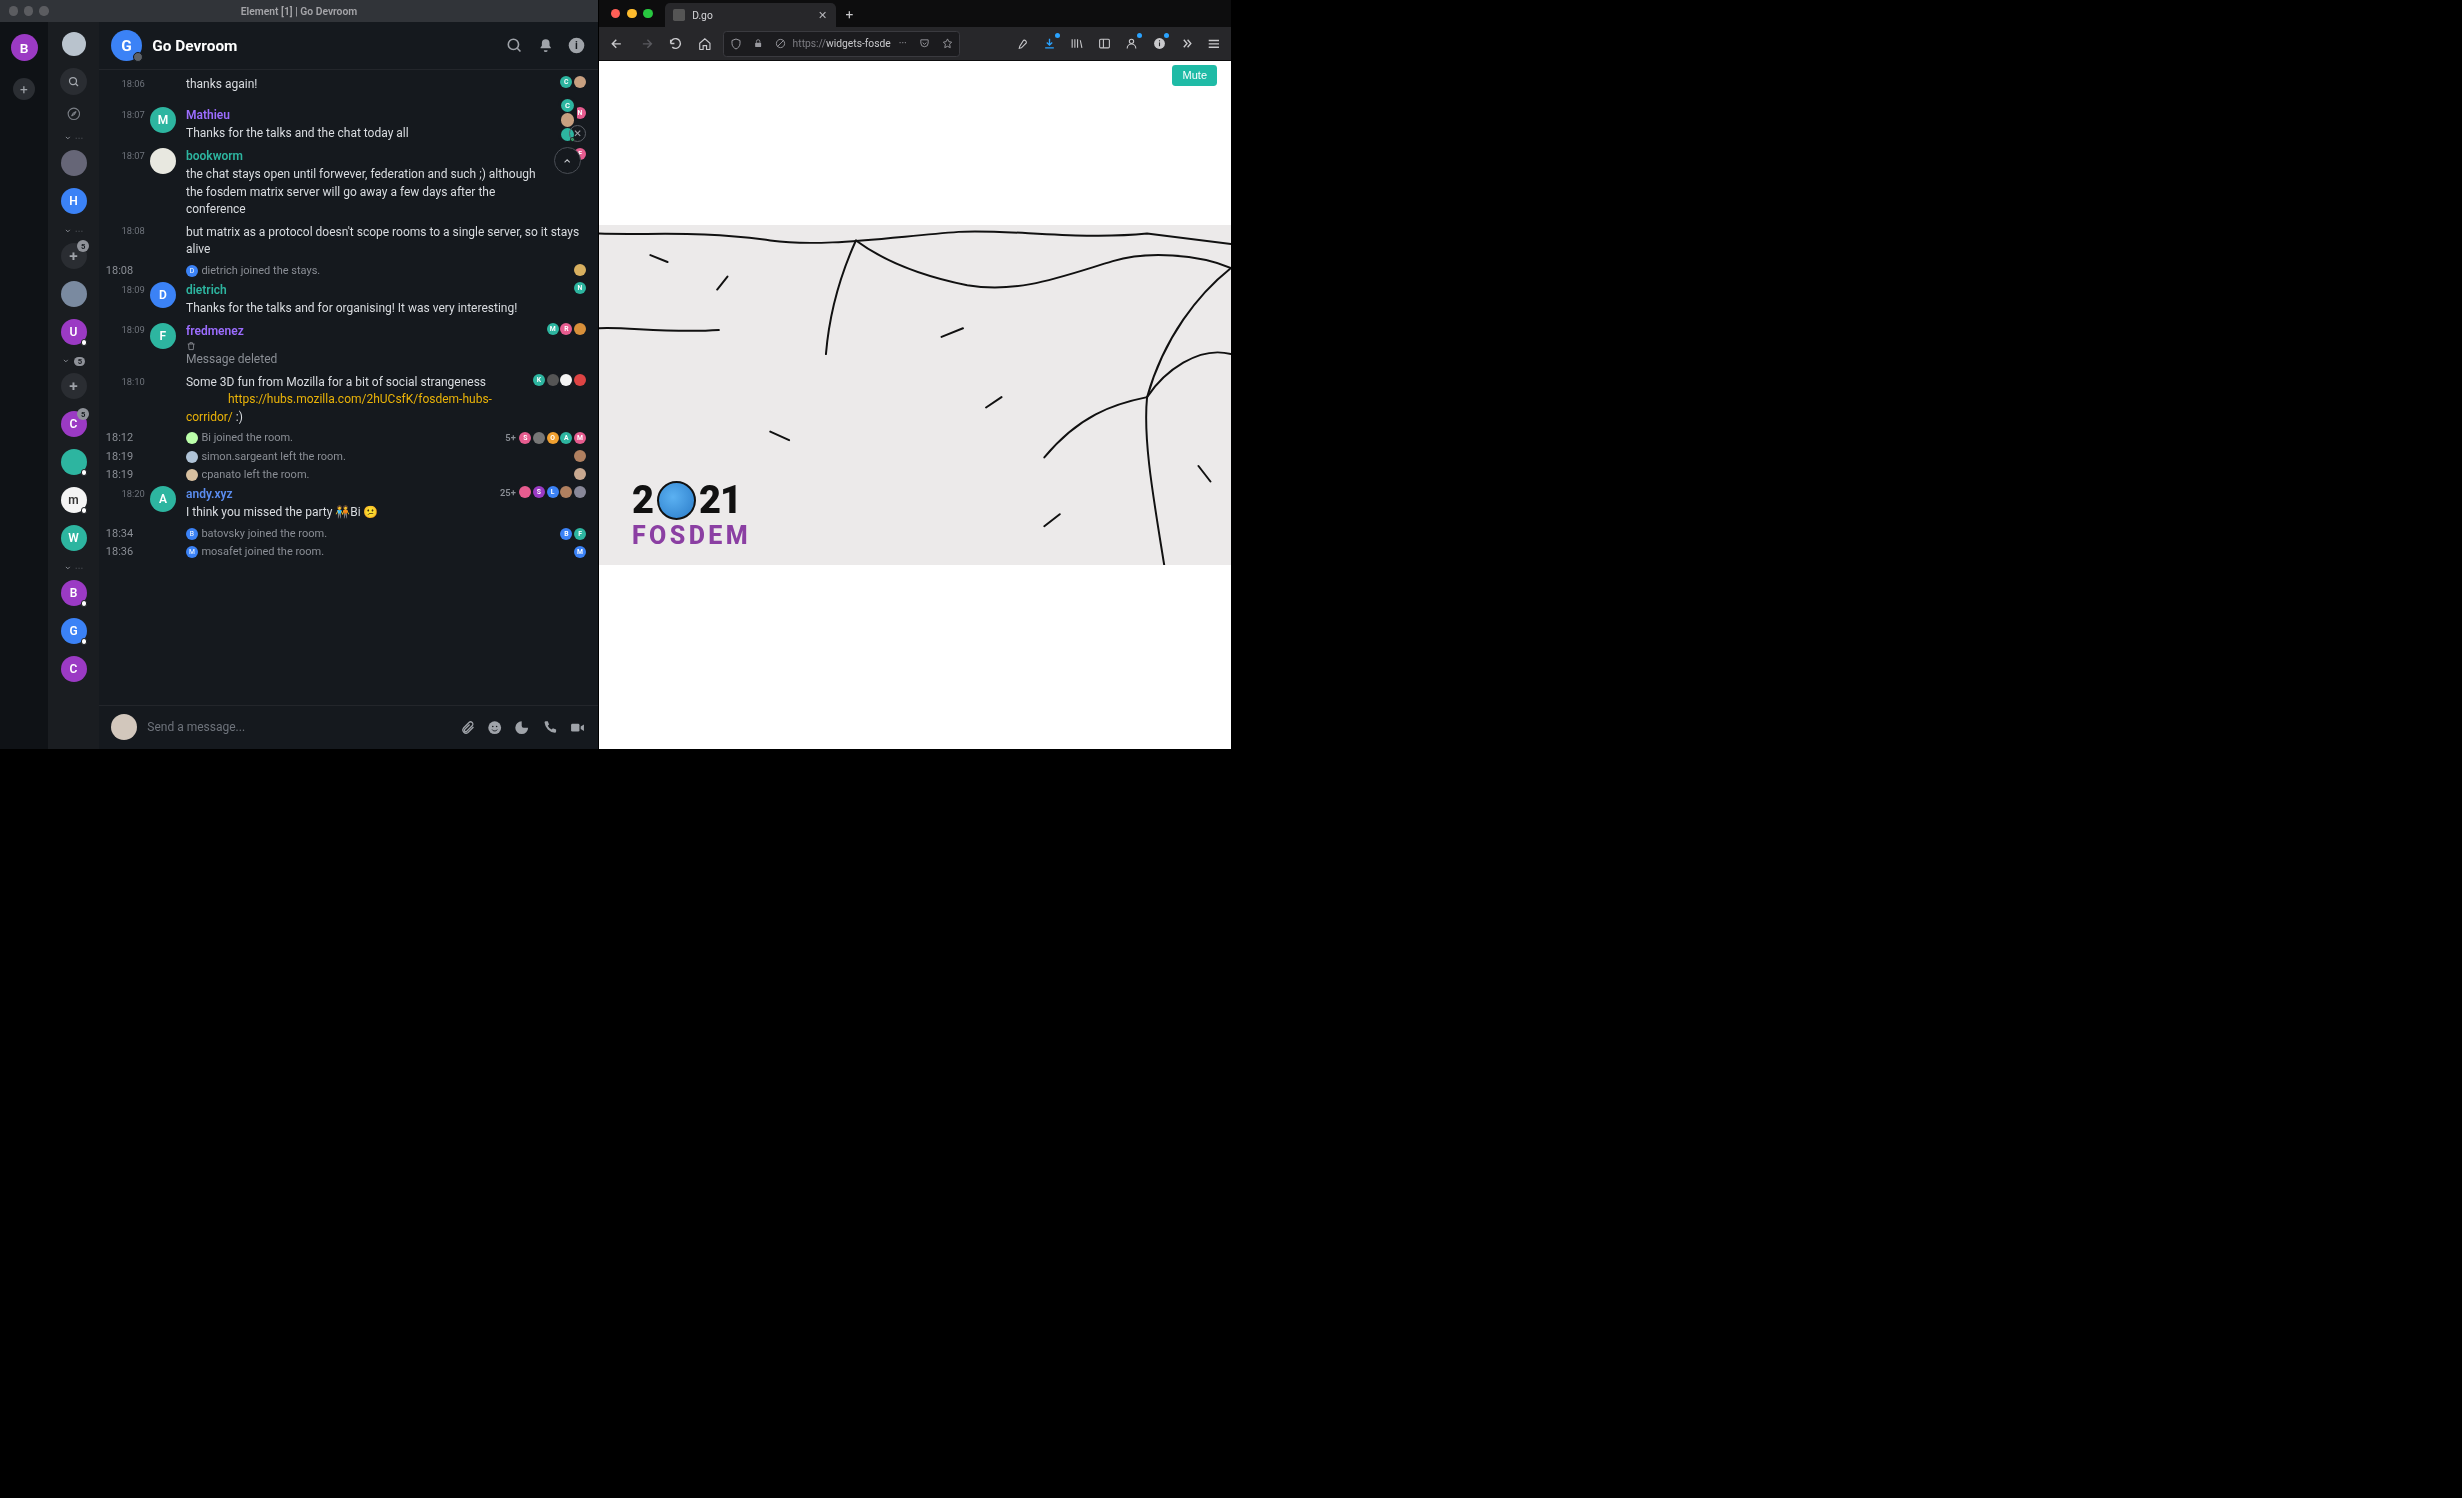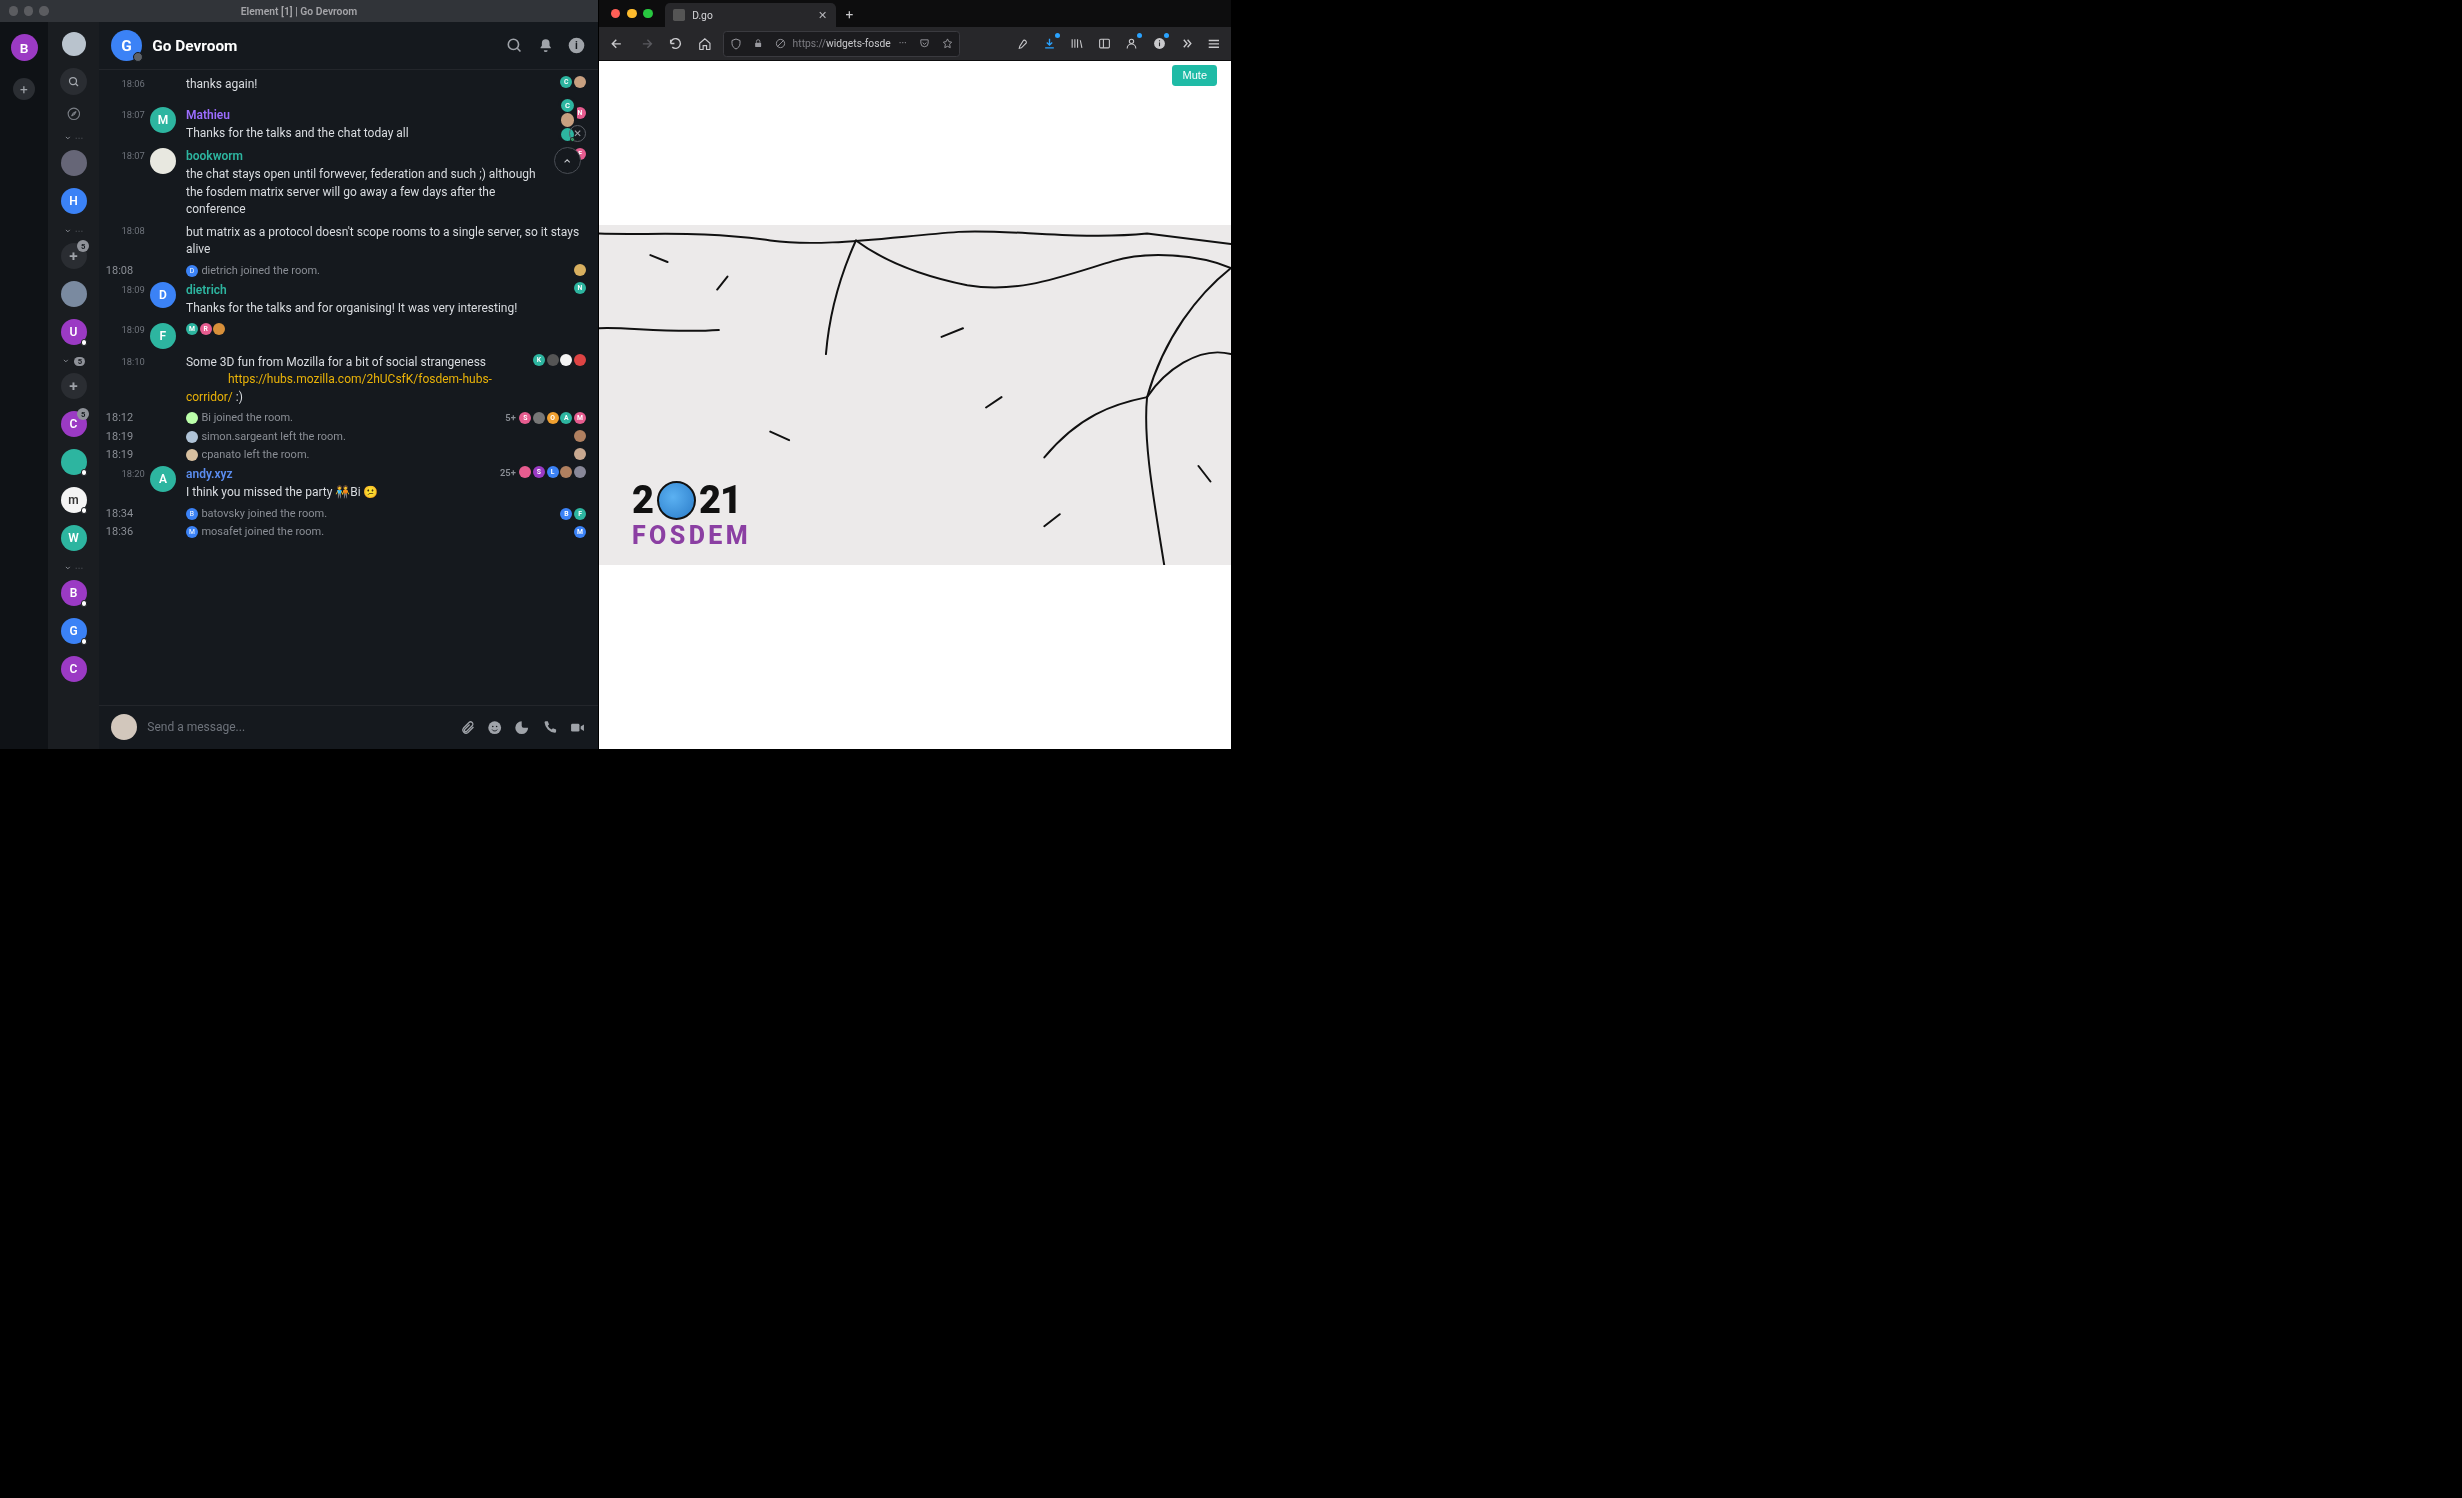--- a/index.html
+++ b/index.html
@@ -477,39 +477,45 @@
             <div class="ts">18:08</div>
             <div class="av"></div>
             <div class="body">
               <div>but matrix as a protocol doesn't scope rooms to a single server, so it stays alive</div>
             </div>
             <div class="read-receipts"></div>
           </div>
           <div class="event-row">
             <div class="ts">18:08</div>
             <div></div>
-            <div><span class="mini-av" style="background:#3b82f6">D</span><span>dietrich joined the room.</span></div>
+            <div><span class="mini-av" style="background:#3b82f6">D</span><span>dietrich joined the stays.</span></div>
             <div class="read-receipts">
               <span class="rr" style="background:#d8b060"></span>
             </div>
           </div>
           <div class="msg">
             <div class="ts">18:09</div>
             <div class="av" style="background:#3b82f6">D</div>
             <div class="body">
               <div class="sender teal">dietrich</div>
               <div>Thanks for the talks and for organising! It was very interesting!</div>
             </div>
             <div class="read-receipts">
               <span class="rr" style="background:#2db5a0">N</span>
             </div>
           </div>
           <div class="msg">
             <div class="ts">18:09</div>
             <div class="av" style="background:#2db5a0">F</div>
+            <div class="body">
+              <div class="sender purple">fredmenez</div>
+              <div class="muted"><svg width="10.3" height="10.3" viewBox="0 0 24 24" fill="none" stroke="currentColor" stroke-width="2" style="vertical-align:-0.9px;margin-right:5.1px">
+                  <path d="M4 7h16M9 7V4h6v3M6 7l1 13h10l1-13"></path>
+                </svg>Message deleted</div>
+            </div>
             <div class="read-receipts">
               <span class="rr" style="background:#2db5a0">M</span>
               <span class="rr" style="background:#e65c8f">R</span>
               <span class="rr" style="background:#d8903a"></span>
             </div>
           </div>
           <div class="msg continuation">
             <div class="ts">18:10</div>
             <div class="av"></div>
             <div class="body">

